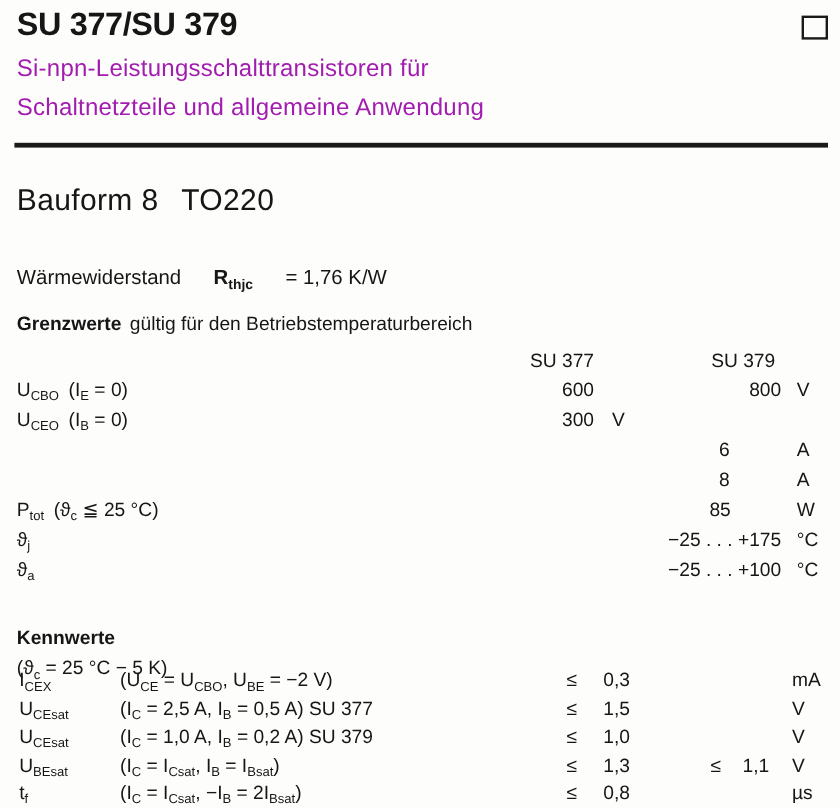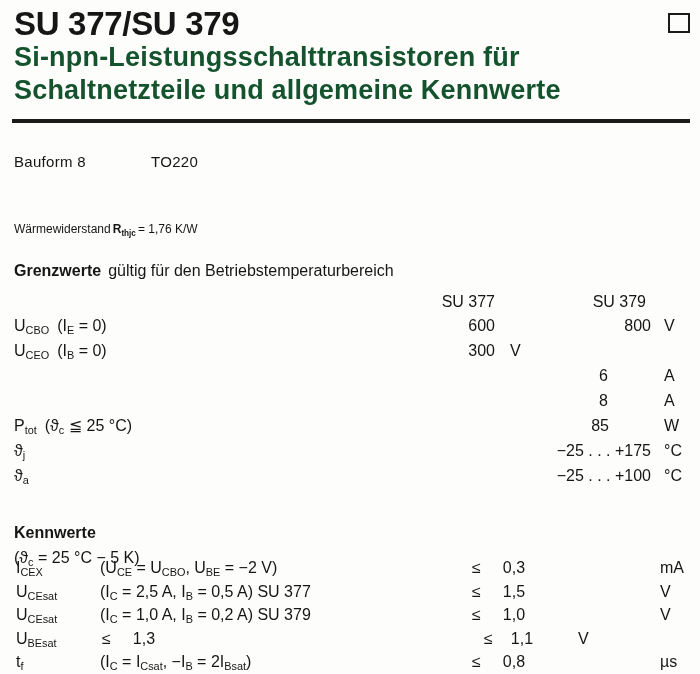--- a/index.html
+++ b/index.html
@@ -9,45 +9,45 @@
     height: 674px;
     background: #fdfdfc;
     font-family: "Liberation Sans", "DejaVu Sans", sans-serif;
     color: #161616;
     overflow: hidden;
   }
   sub { font-size: 0.68em; vertical-align: -0.32em; line-height: 0; letter-spacing: 0; }
 
   .title {
     position: absolute; left: 14px; top: 5px;
-    font-size: 33px; font-weight: 700; letter-spacing: -0.3px;
+    font-size: 27px; font-weight: 700; letter-spacing: -0.3px;
   }
   .corner-box {
     position: absolute; left: 668px; top: 13px;
     width: 18px; height: 16px;
     border: 2.5px solid #1a1a1a;
     background: #fdfdfc;
   }
   .subtitle {
     position: absolute; left: 14px; top: 41px;
-    font-size: 27px; font-weight: 700; line-height: 33px;
-    letter-spacing: 0.2px; color: #14532d;
+    font-size: 20px; font-weight: 400; line-height: 33px;
+    letter-spacing: 0.2px; color: #a21caf;
   }
   .rule {
     position: absolute; left: 12px; top: 119px;
     width: 678px; height: 4px; background: #1b1b1b;
   }
   .bauform {
     position: absolute; left: 14px; top: 153px;
-    font-size: 15px; letter-spacing: 0.3px;
+    font-size: 25px; letter-spacing: 0.3px;
   }
   .bauform .pkg-label { display: inline-block; width: 137px; }
   .thermal {
     position: absolute; left: 14px; top: 222px;
-    font-size: 12px; display: flex; gap: 2px; align-items: baseline;
+    font-size: 17px; display: flex; gap: 27px; align-items: baseline;
   }
   .thermal .sym { font-weight: 700; text-align: center; }
   .sect-heading {
     position: absolute; left: 14px;
     font-size: 16px; display: flex; gap: 7px; align-items: baseline;
   }
   .sect-heading .hb { font-weight: 700; }
   .heading-limits { top: 262px; }
   .heading-chars { top: 524px; flex-direction: column; }
 
@@ -84,21 +84,21 @@
 </head>
 <body>
 
 <div class="page">
 
   <div class="title">SU 377/SU 379</div>
   <div class="corner-box"></div>
 
   <div class="subtitle">
     <div>Si-npn-Leistungsschalttransistoren für</div>
-    <div>Schaltnetzteile und allgemeine Kennwerte</div>
+    <div>Schaltnetzteile und allgemeine Anwendung</div>
   </div>
 
   <div class="rule"></div>
 
   <div class="bauform">
     <span class="pkg-label">Bauform 8</span><span>TO220</span>
   </div>
 
   <div class="thermal">
     <span>Wärmewiderstand</span>
@@ -205,20 +205,21 @@
         </div>
       <div class="cell lim lim2">
           <span></span>
           <span></span>
         </div>
       <div class="cell unit">V</div>
     </div>
 
     <div class="crow">
       <div class="cell csym">U<sub>BEsat</sub></div>
+      <div class="cell">(I<sub>C</sub> = I<sub>Csat</sub>, I<sub>B</sub> = I<sub>Bsat</sub>)</div>
       <div class="cell lim">
           <span>≤</span>
           <span>1,3</span>
         </div>
       <div class="cell lim lim2">
           <span>≤</span>
           <span>1,1</span>
         </div>
       <div class="cell unit">V</div>
     </div>

